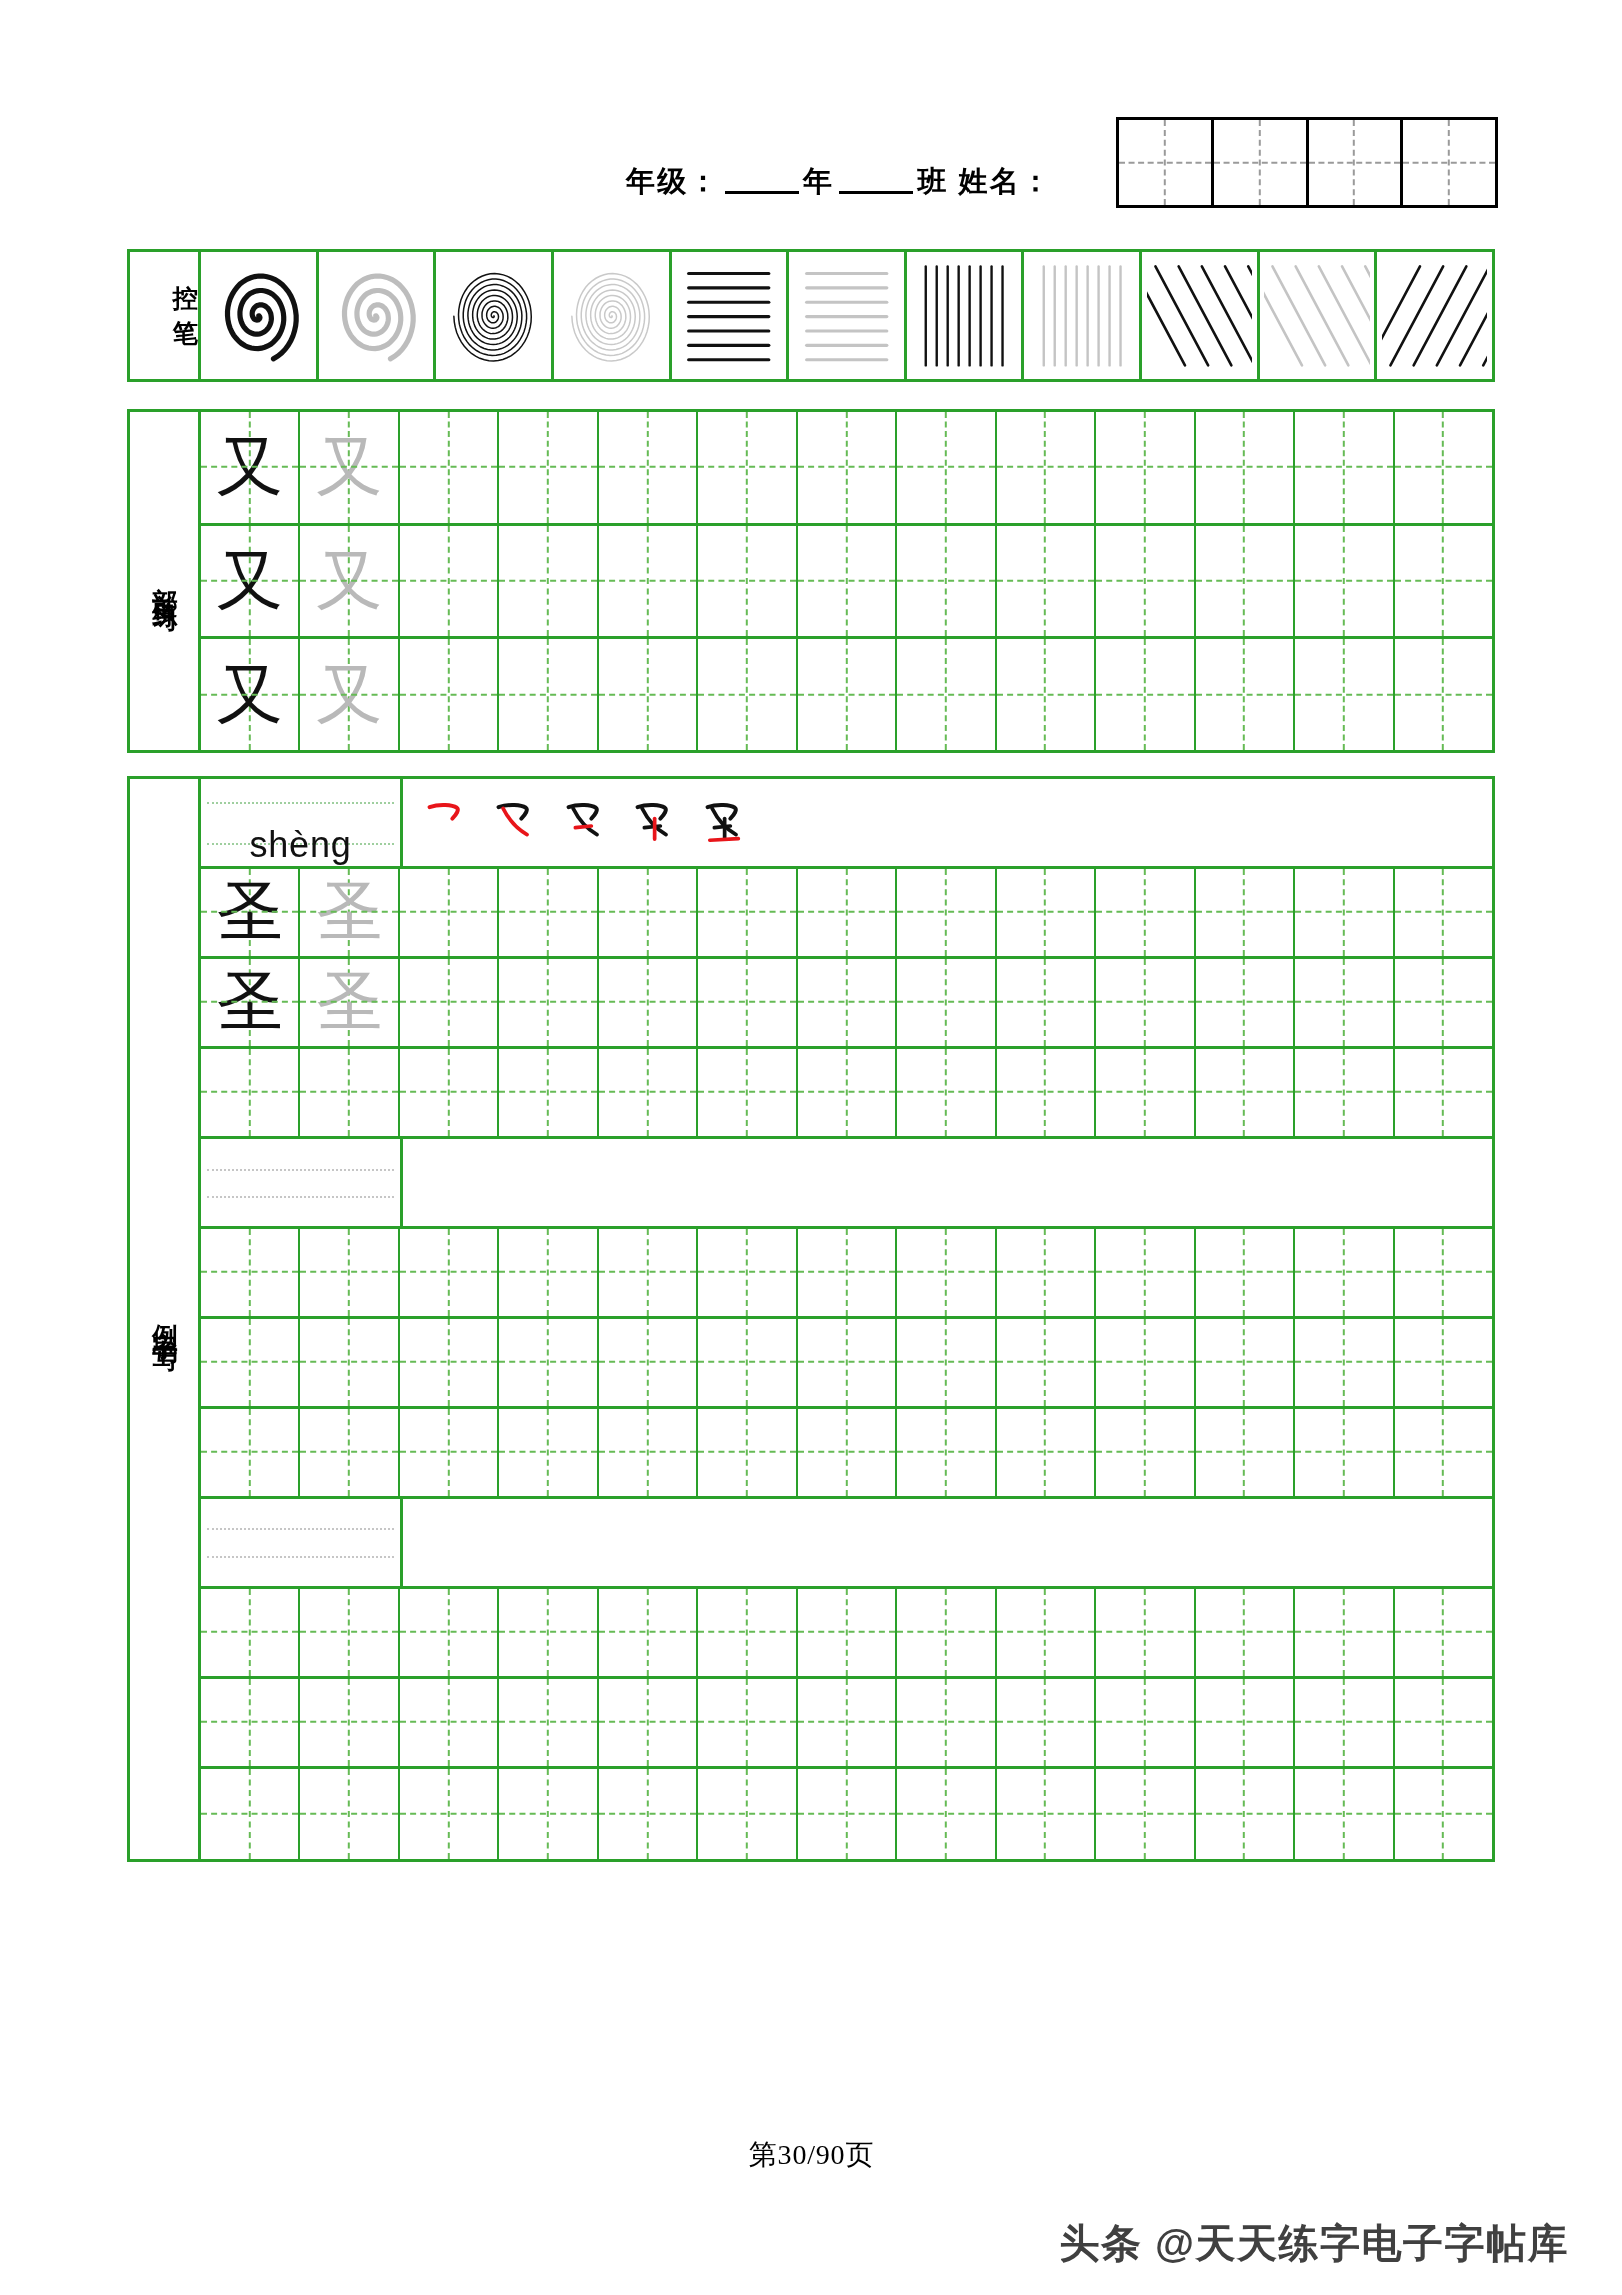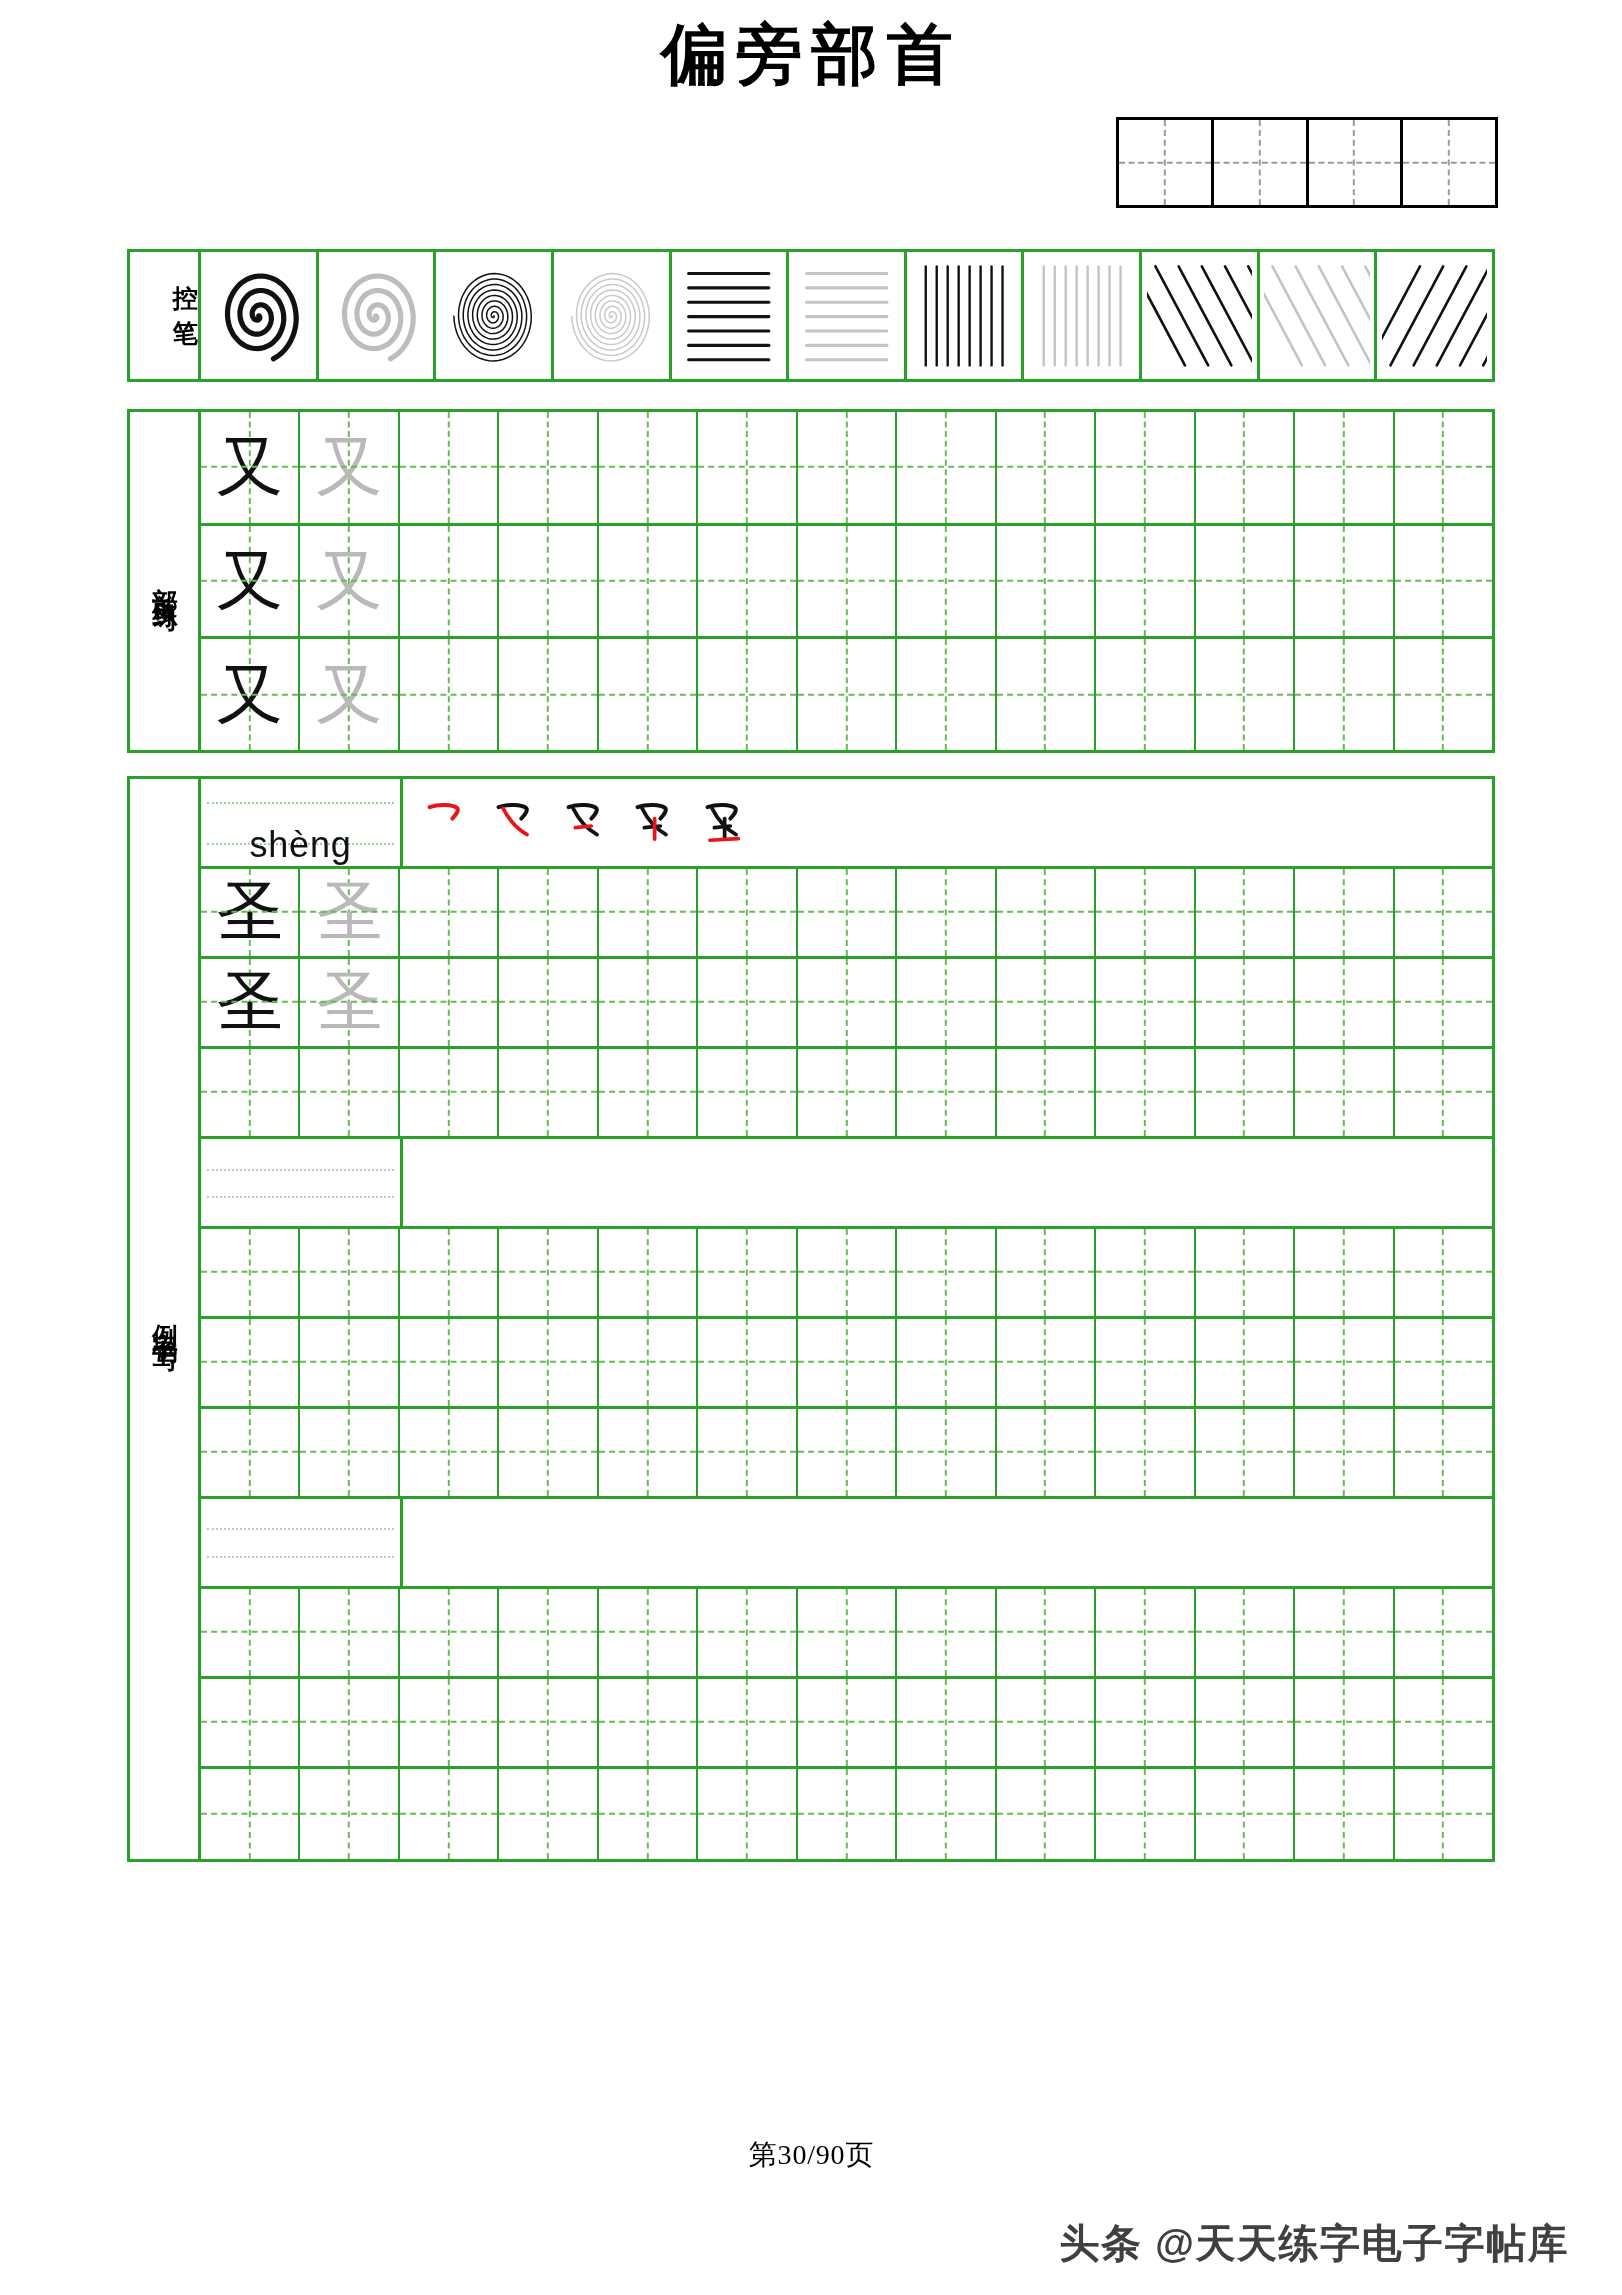--- a/index.html
+++ b/index.html
@@ -140,22 +140,24 @@
     position:absolute;right:54px;top:2216px;
     font-family:"Liberation Sans","DejaVu Sans",sans-serif;
     font-size:40px;font-weight:700;color:#404040;letter-spacing:1.5px;white-space:nowrap;
   }
 </style>
 </head>
 <body>
 
 <div class="page">
 
-  <div class="title">偏旁部首</div>
-
+
+  <div class="nameline">
+    <span>年级：</span><span class="blank"></span><span>年</span><span class="blank"></span><span>班</span>&nbsp;<span>姓名：</span>
+  </div>
 
   <div class="namegrid" id="namegrid">
       <div class="nb"></div>
       <div class="nb"></div>
       <div class="nb"></div>
       <div class="nb"></div>
     </div>
 
   <div class="sec" id="kongbi">
     <div class="kb-inner" id="kb-inner">

